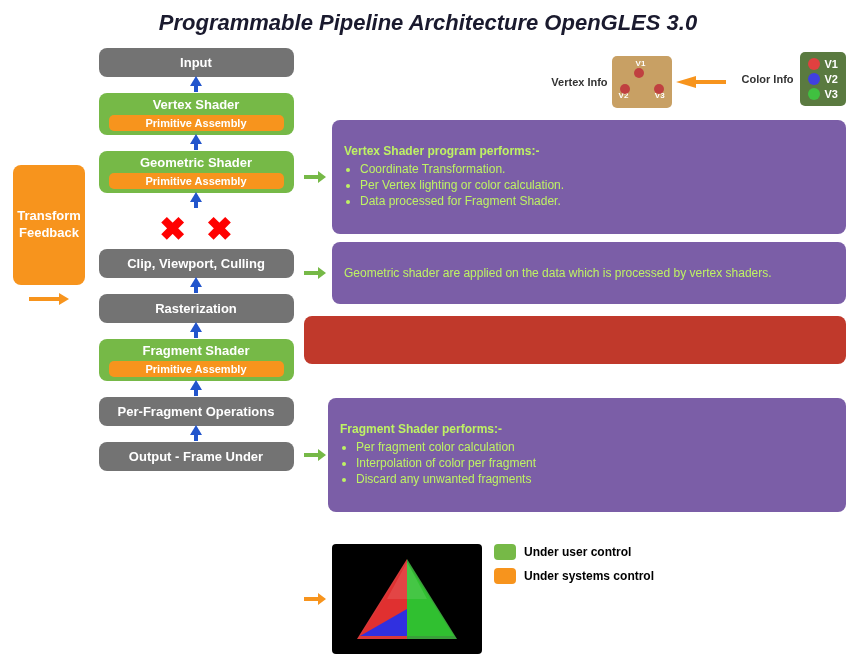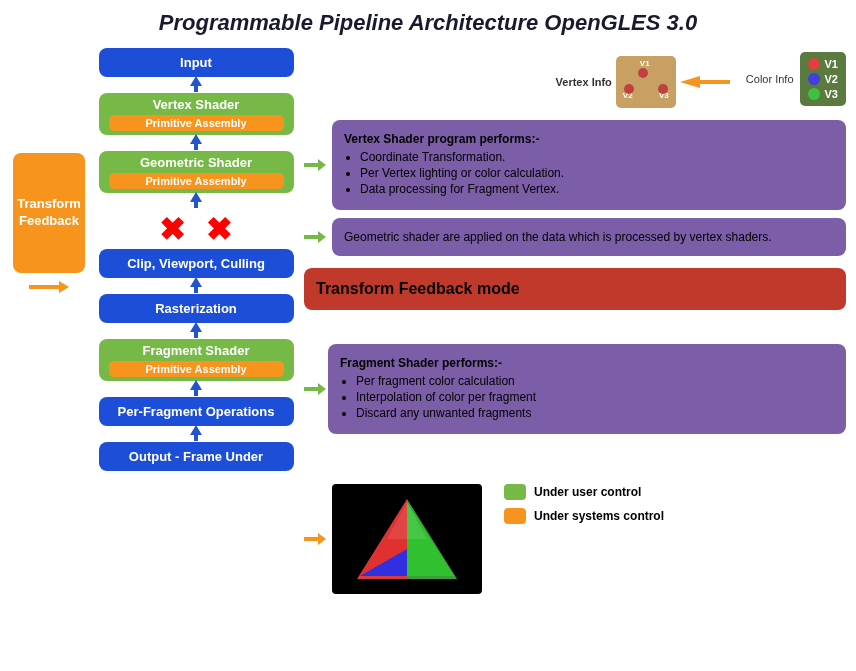--- a/index.html
+++ b/index.html
@@ -36,21 +36,21 @@
     .pipeline-box {
       border-radius: 8px;
       text-align: center;
       font-weight: bold;
       color: white;
       padding: 7px 10px;
       width: 195px;
       font-size: 13px;
     }
     .pipeline-box.orange {
-      background: #1d4ed8;
+      background: #737373;
     }
     .pipeline-box.green-with-sub {
       background: #76b947;
       padding: 4px 10px 4px 10px;
     }
     .pipeline-sub {
       background: #f7941d;
       border-radius: 5px;
       font-size: 11px;
       padding: 2px 8px;
@@ -88,46 +88,46 @@
       font-size: 12px;
       font-weight: bold;
     }
     .cdot { width: 12px; height: 12px; border-radius: 50%; }
     .cdot.red { background: #e04040; }
     .cdot.blue { background: #4040e0; }
     .cdot.green { background: #40c040; }
     
     .desc-box {
       border-radius: 8px;
-      padding: 12px 12px;
+      padding: 24px 12px;
       font-size: 12px;
-      color: #000000;
+      color: #bef264;
     }
     .desc-box.purple {
       background: #7b5ea7;
     }
     .desc-box.red-bg {
       background: #c0392b;
     }
     .desc-box ul {
       margin-left: 16px;
     }
     .desc-box li {
       margin-bottom: 2px;
     }
     .desc-box .desc-title {
       font-weight: bold;
       margin-bottom: 4px;
     }
     
     .bottom-row {
       display: flex;
-      gap: 22px;
+      gap: 12px;
       align-items: flex-start;
-      margin-top: 22px;
+      margin-top: 4px;
     }
     .legend-image {
       background: black;
       width: 150px;
       height: 110px;
       border-radius: 4px;
       display: flex;
       align-items: center;
       justify-content: center;
     }
@@ -303,21 +303,21 @@
           <span style="position:absolute;bottom:14px;left:8px;width:10px;height:10px;background:#c04040;border-radius:50%;display:block;"></span>
           <span style="position:absolute;bottom:14px;right:8px;width:10px;height:10px;background:#c04040;border-radius:50%;display:block;"></span>
         </div>
 
         <svg width="50" height="16" viewBox="0 0 50 16">
           <polygon points="50,6 20,6 20,2 0,8 20,14 20,10 50,10" fill="#f7941d"></polygon>
         </svg>
       </div>
 
       <div style="display:flex;align-items:center;gap:6px;margin-top:4px;">
-        <span style="font-size:11px;font-weight:normal;color:#333;">Color Info</span>
+        <span style="font-size:11px;font-weight:bold;color:#333;">Color Info</span>
         <div style="background:#5a7a40;border-radius:5px;padding:6px 8px;display:flex;flex-direction:column;gap:3px;">
           <div class="color-dot-row">
             <span class="cdot red"></span>
             <span style="font-size:11px;font-weight:bold;color:white;">V1</span>
           </div>
           <div class="color-dot-row">
             <span class="cdot blue"></span>
             <span style="font-size:11px;font-weight:bold;color:white;">V2</span>
           </div>
           <div class="color-dot-row">
@@ -331,36 +331,35 @@
     <div style="display:flex;align-items:center;gap:6px;">
 
       <svg width="22" height="16" viewBox="0 0 22 16" style="flex-shrink:0;">
         <polygon points="0,6 14,6 14,2 22,8 14,14 14,10 0,10" fill="#76b947"></polygon>
       </svg>
       <div class="desc-box purple" style="flex:1;">
         <div class="desc-title">Vertex Shader program performs:-</div>
         <ul>
           <li>Coordinate Transformation.</li>
           <li>Per Vertex lighting or color calculation.</li>
-          <li>Data processing for Fragment Vertex.</li>
+          <li>Data processed for Fragment Shader.</li>
         </ul>
       </div>
     </div>
 
     <div style="display:flex;align-items:center;gap:6px;">
       <svg width="22" height="16" viewBox="0 0 22 16" style="flex-shrink:0;">
         <polygon points="0,6 14,6 14,2 22,8 14,14 14,10 0,10" fill="#76b947"></polygon>
       </svg>
       <div class="desc-box purple" style="flex:1;">
         <span>Geometric shader  are applied on the data which is processed by vertex shaders.</span>
       </div>
     </div>
 
     <div class="desc-box red-bg" style="margin-top:4px;">
-      <div style="font-size:16px;font-weight:bold;">Transform Feedback mode</div>
     </div>
 
     <div style="height: 18px;"></div>
 
     <div style="display:flex;align-items:center;gap:2px;">
       <svg width="22" height="16" viewBox="0 0 22 16" style="flex-shrink:0;">
         <polygon points="0,6 14,6 14,2 22,8 14,14 14,10 0,10" fill="#76b947"></polygon>
       </svg>
       <div class="desc-box purple" style="flex:1;">
         <div class="desc-title">Fragment Shader performs:-</div>

